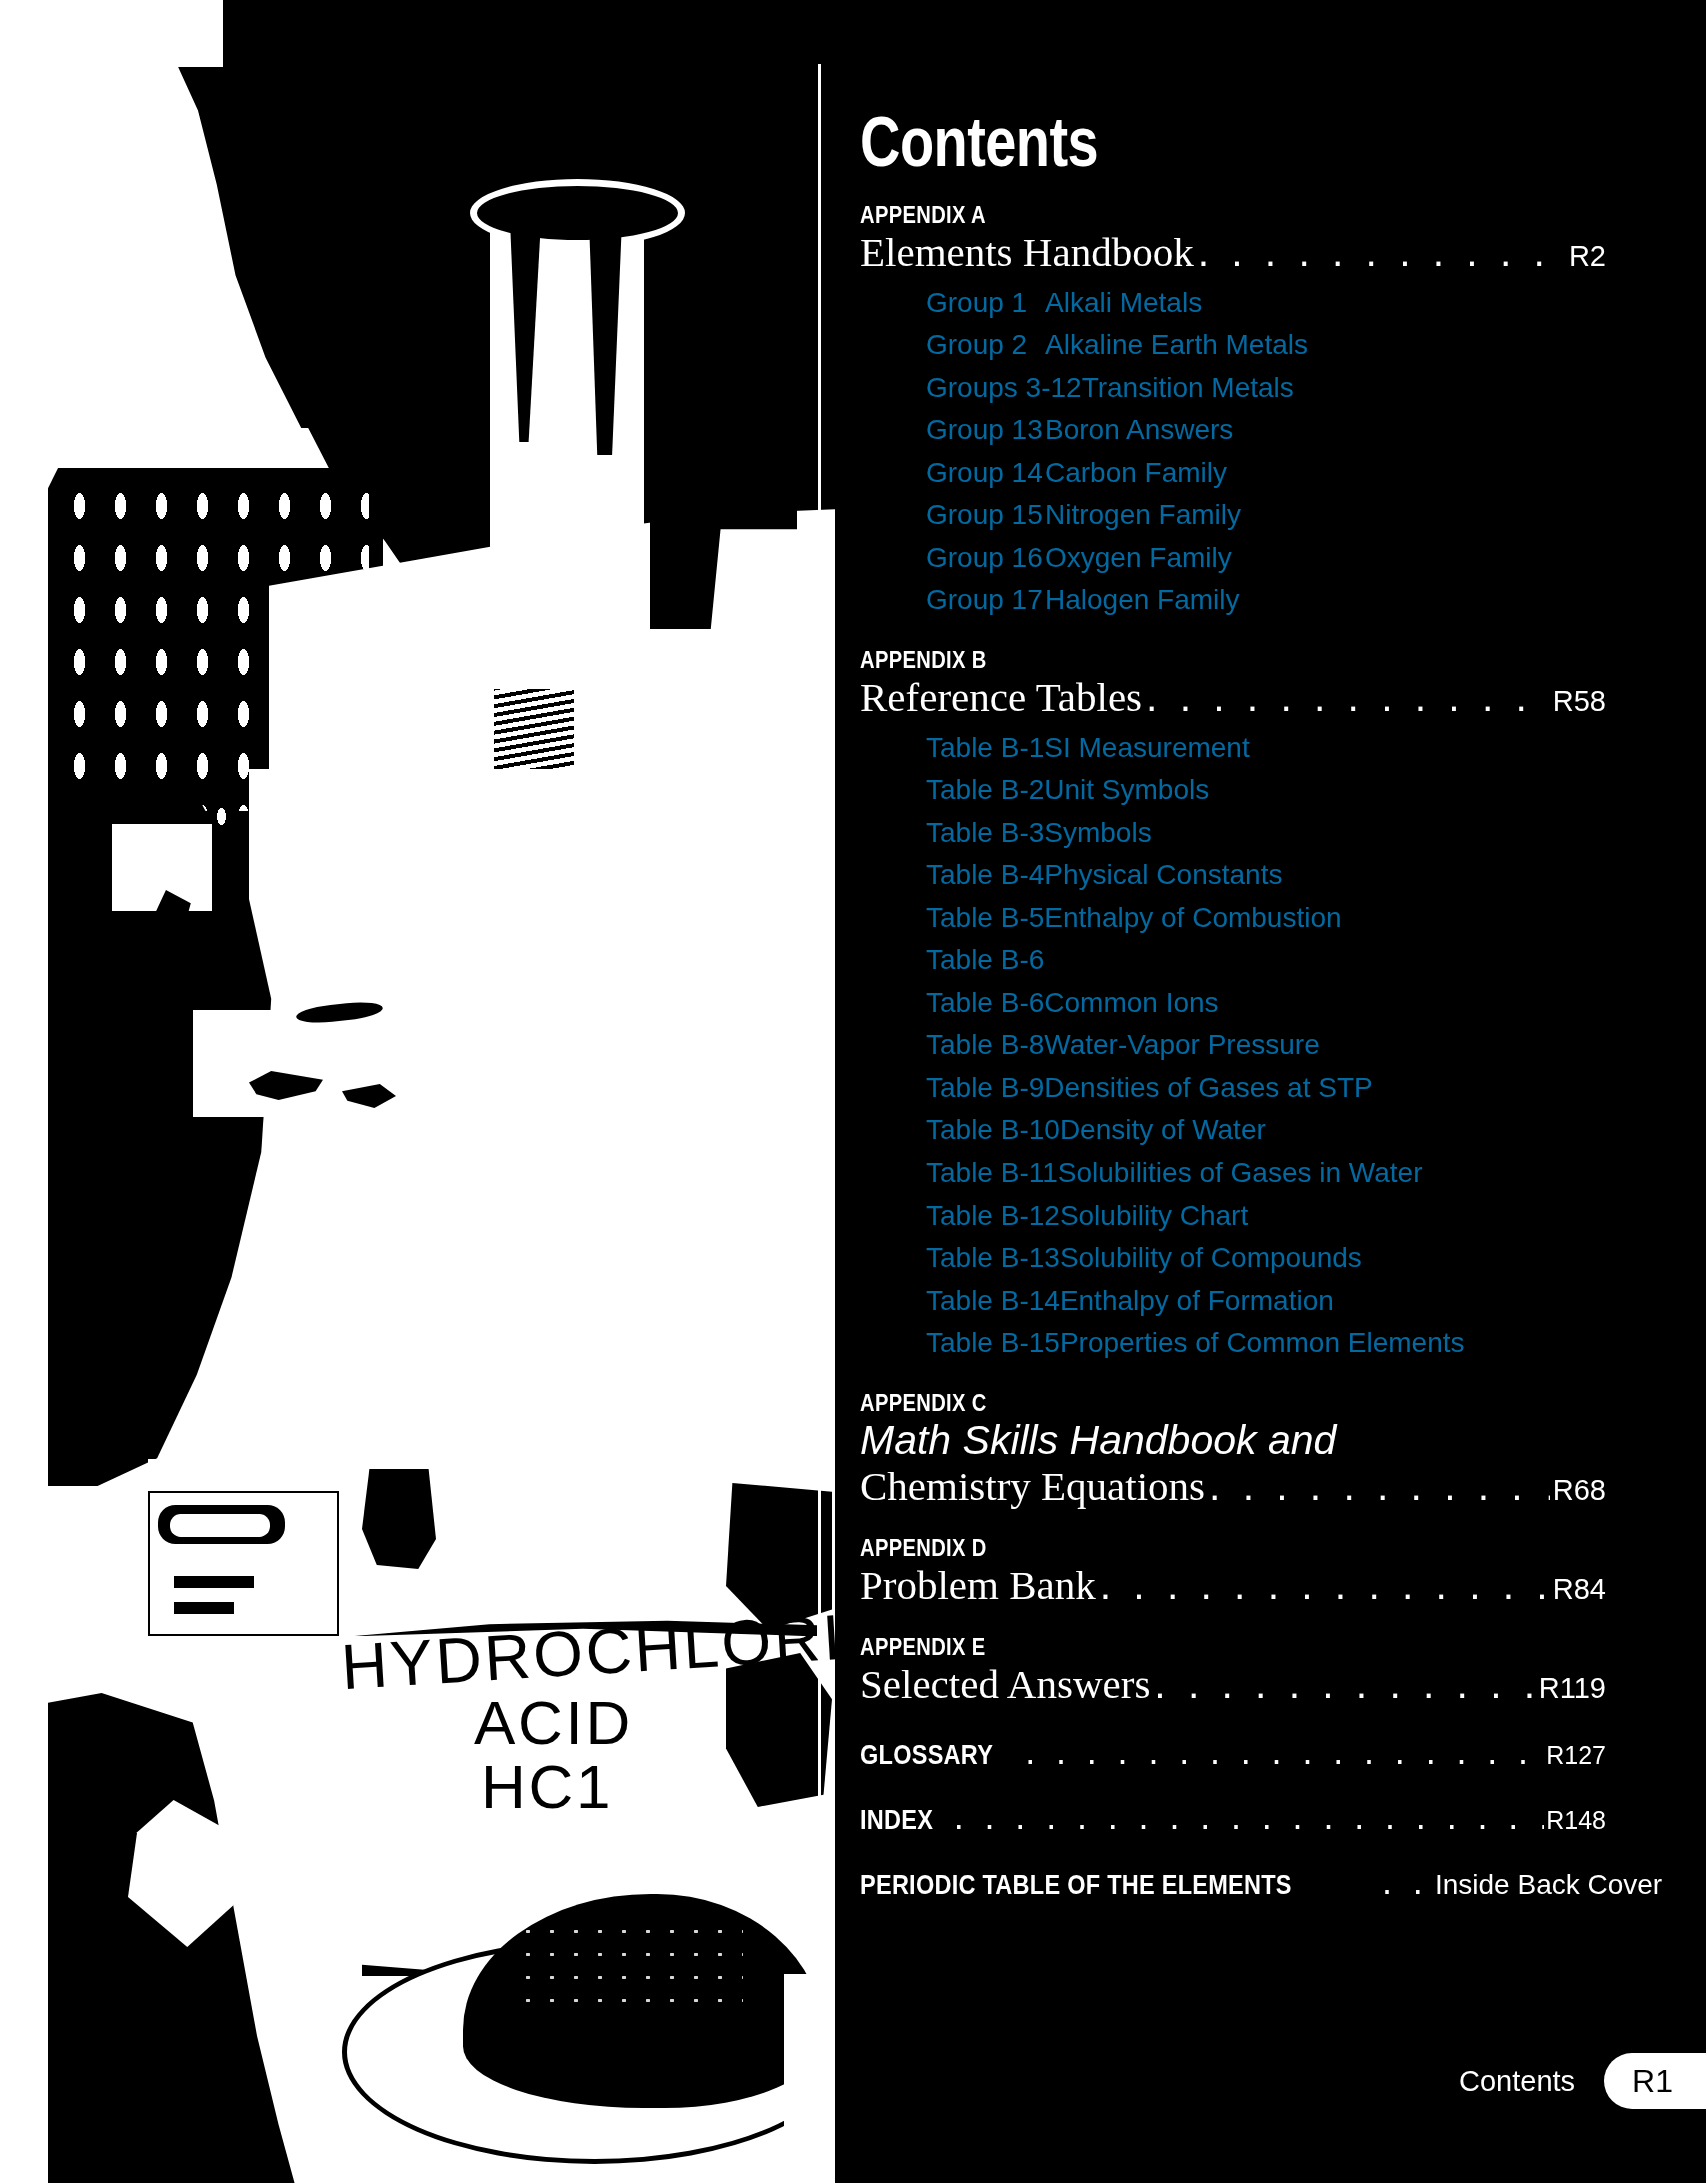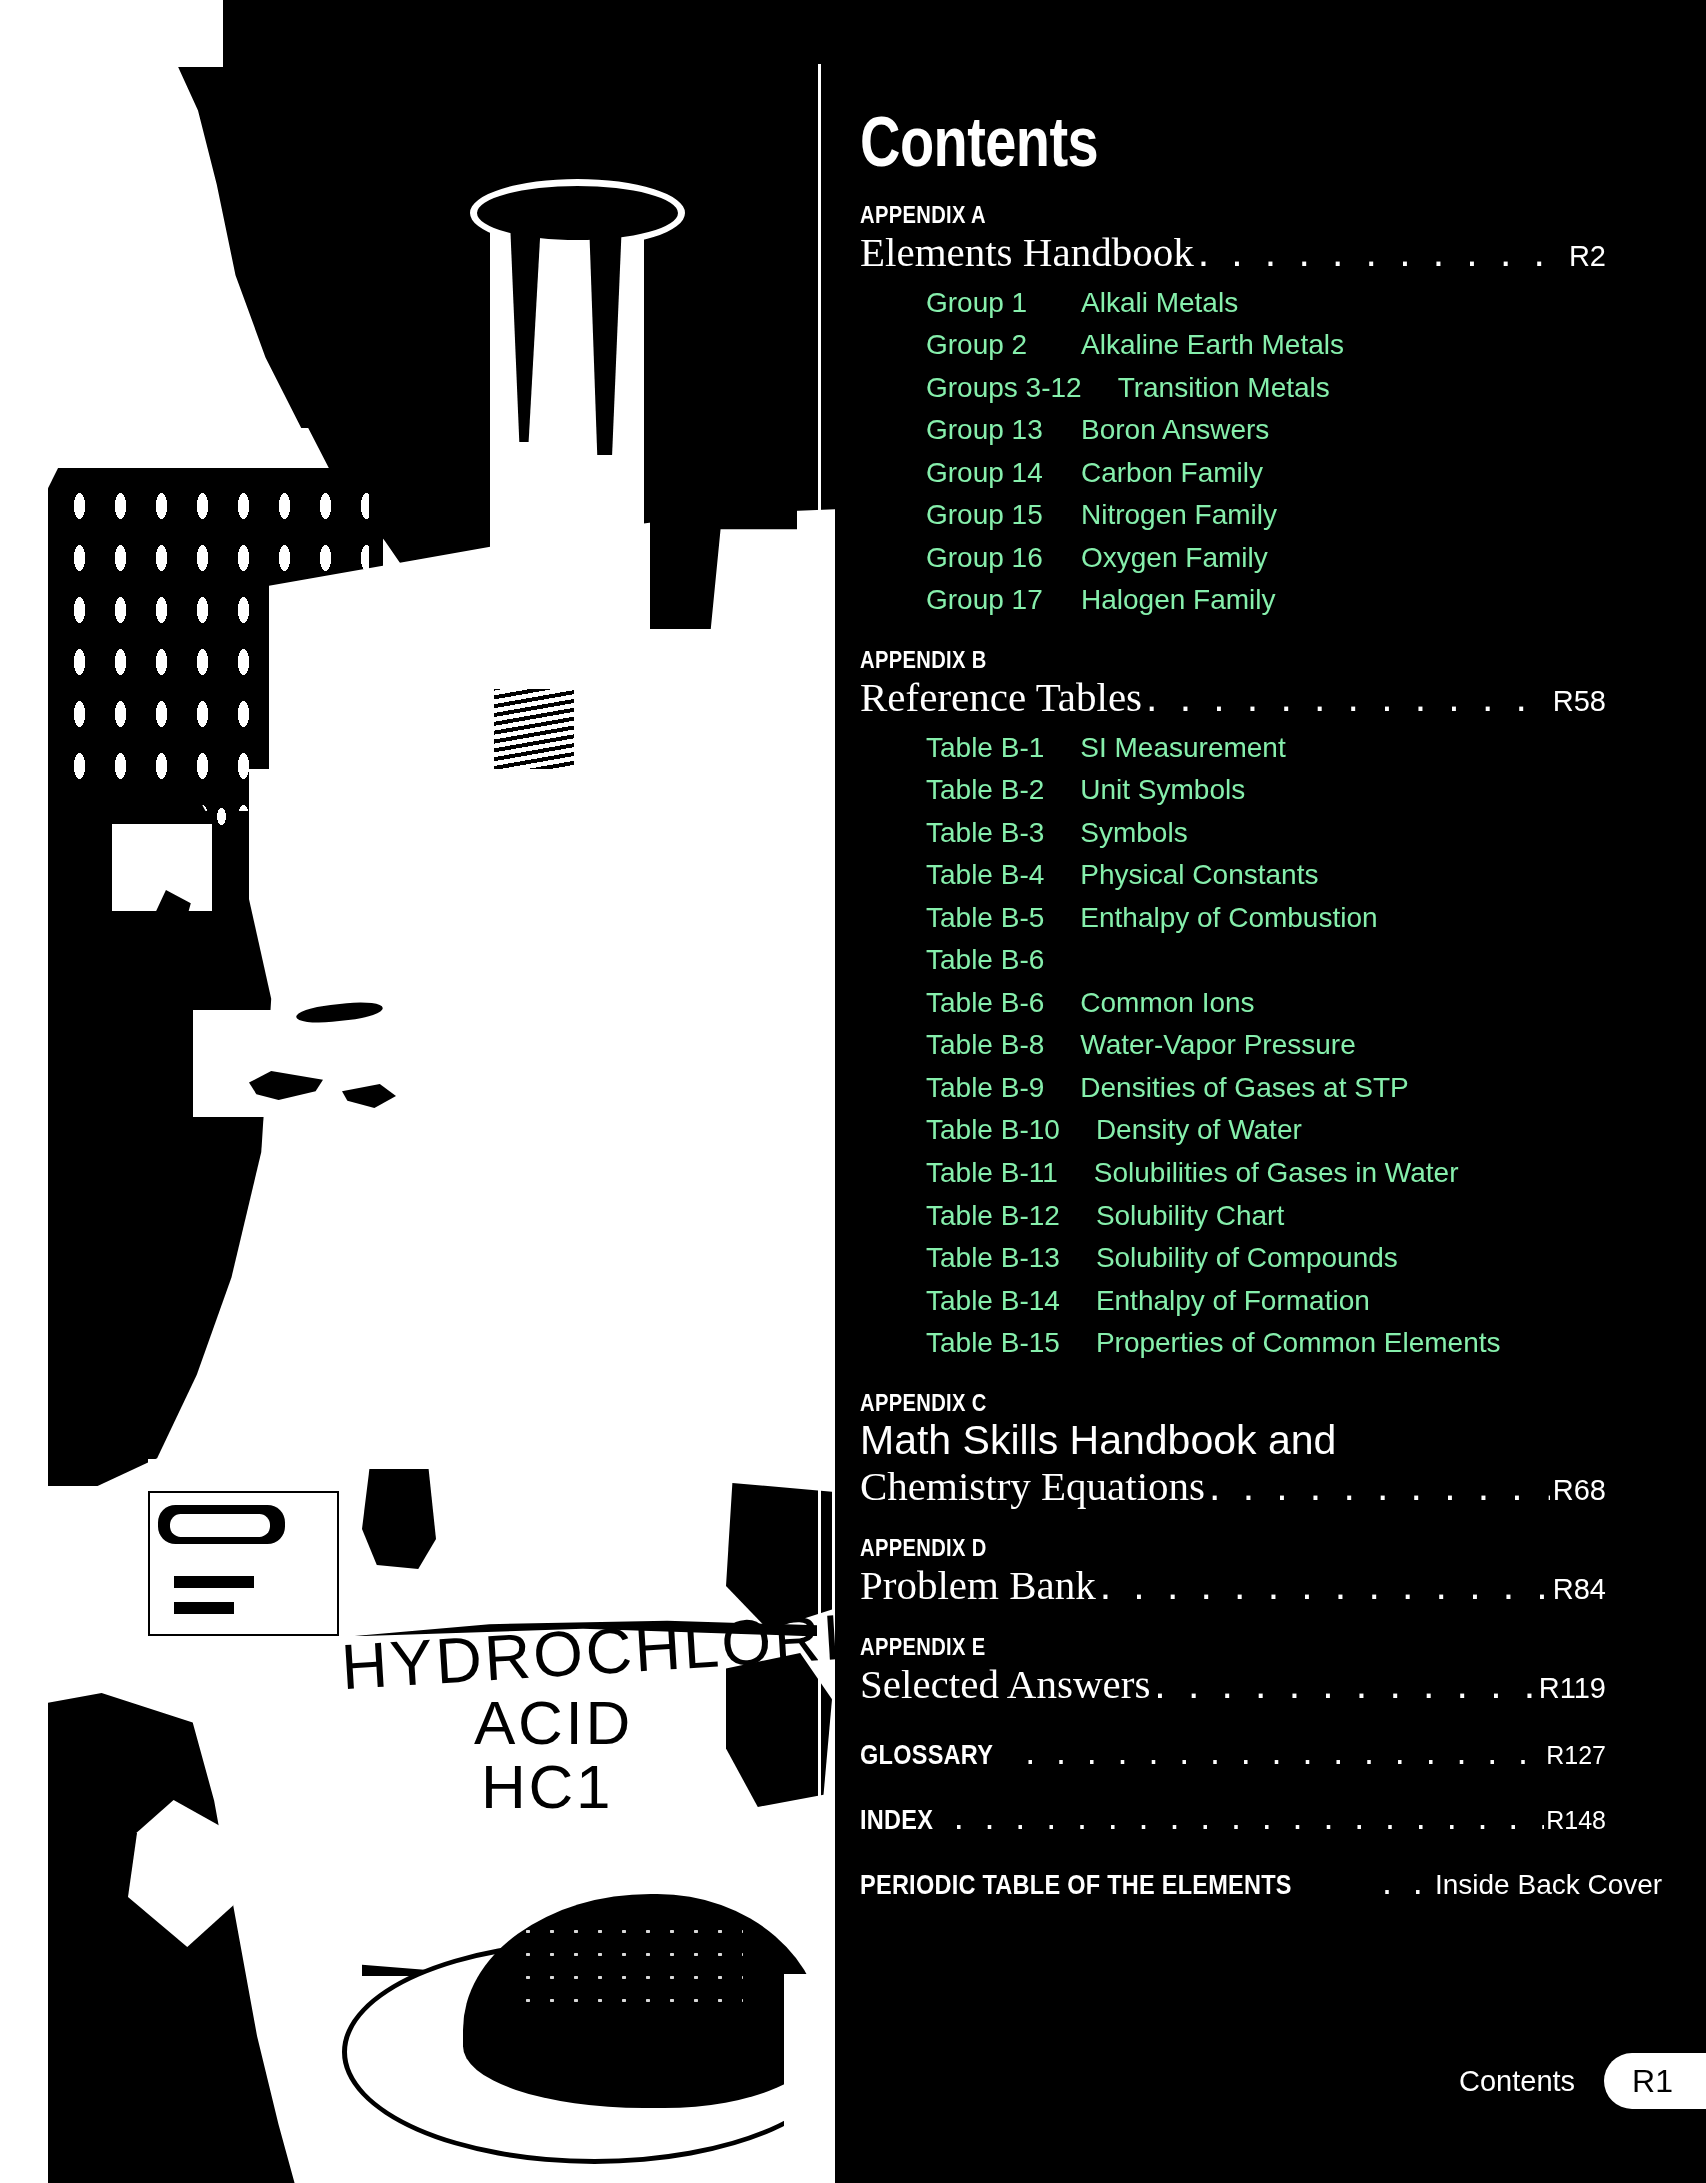--- a/index.html
+++ b/index.html
@@ -438,39 +438,39 @@
   .entry-main .epage {
     flex: 0 0 auto;
     font-size: 29px;
     white-space: nowrap;
   }
   .entry-main.two-line {
     display: block;
   }
   .entry-main.two-line .line1 {
     display: block;
+    font-style: italic;
   }
   .entry-main.two-line .line2 {
     display: flex;
     align-items: baseline;
     width: 746px;
   }
 
   .sublist {
     margin: 5.4px 0 0 0;
     padding: 0;
     list-style: none;
   }
   .subitem {
     display: flex;
     font-size: 28px;
     line-height: 1.52;
-    color: #86efac;
+    color: #0369a1;
     padding-left: 66px;
-    gap: 36px;
   }
   .subitem .skey {
     flex: 0 0 107px;
     white-space: nowrap;
   }
   .subitem .sval {
     flex: 1 1 auto;
   }
   .subitem.wide .skey {
     flex: 0 0 119px;

